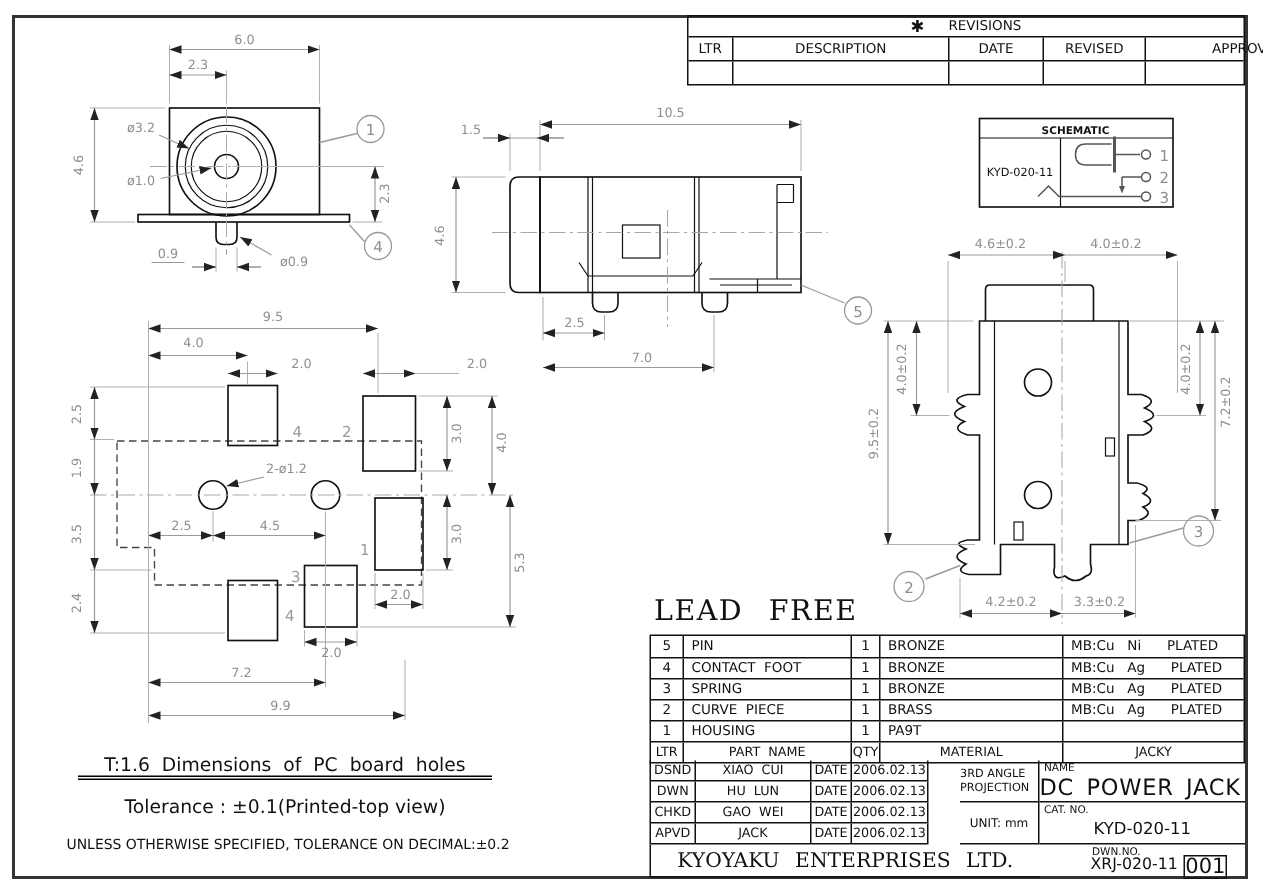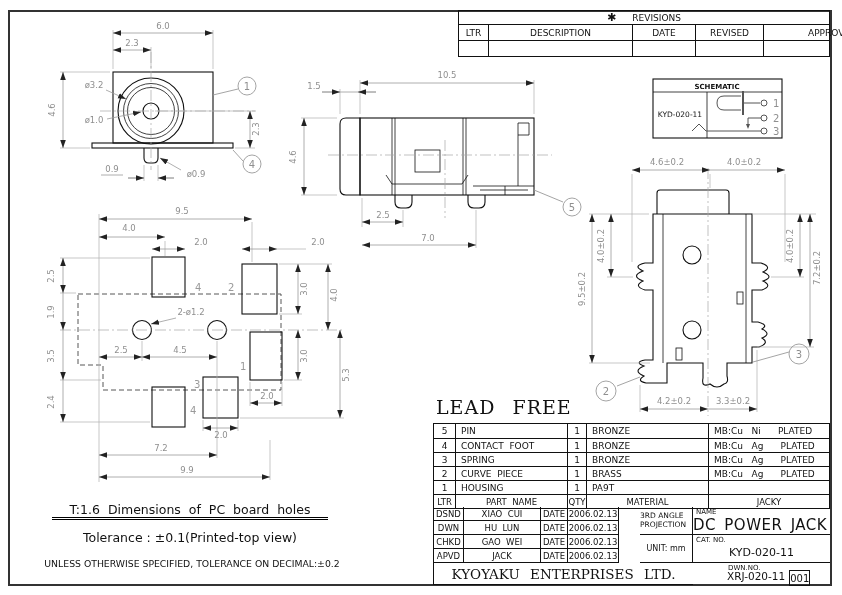--- a/index.html
+++ b/index.html
@@ -50,21 +50,21 @@
   .tbright{position:absolute;left:693px;top:507px;width:137px;font-size:7px;}
   .tbr-cell{border-bottom:1px solid #111;position:relative;}
   .tbr-label{position:absolute;left:3px;top:1px;font-size:7px;}
   .tbr-name{height:28px;}
   .tbr-cat{height:28px;}
   .tbr-dwn{height:22px;border-bottom:none;margin-left:32px;}
   .tbr-product{position:absolute;left:0;right:0;top:9px;text-align:left;font-size:15px;letter-spacing:0.5px;word-spacing:3px;}
   .tbr-catno{position:absolute;left:0;right:0;top:11px;text-align:center;font-size:11px;}
   .tbr-dwnrow{position:absolute;left:2px;right:0;top:7px;display:flex;align-items:flex-start;}
   .tbr-dwnno{font-size:10.5px;}
-  .sheetbox{margin-left:4px;border:1.2px solid #111;font-size:10px;padding:0 0;height:16px;display:flex;align-items:center;}
+  .sheetbox{margin-left:4px;border:1.2px solid #111;font-size:14px;padding:0 0;height:16px;display:flex;align-items:center;}
   
   .note-title{position:absolute;left:52px;top:502px;width:276px;text-align:center;font-size:12.5px;word-spacing:4px;
               border-bottom:3px double #000;padding-bottom:0;}
   .note-tol{position:absolute;left:52px;top:530px;width:276px;text-align:center;font-size:12.5px;}
   .note-gen{position:absolute;left:22px;top:558px;width:340px;text-align:center;font-size:9.3px;}
 </style>
 </head>
 <body>
 
 <div id="page">

